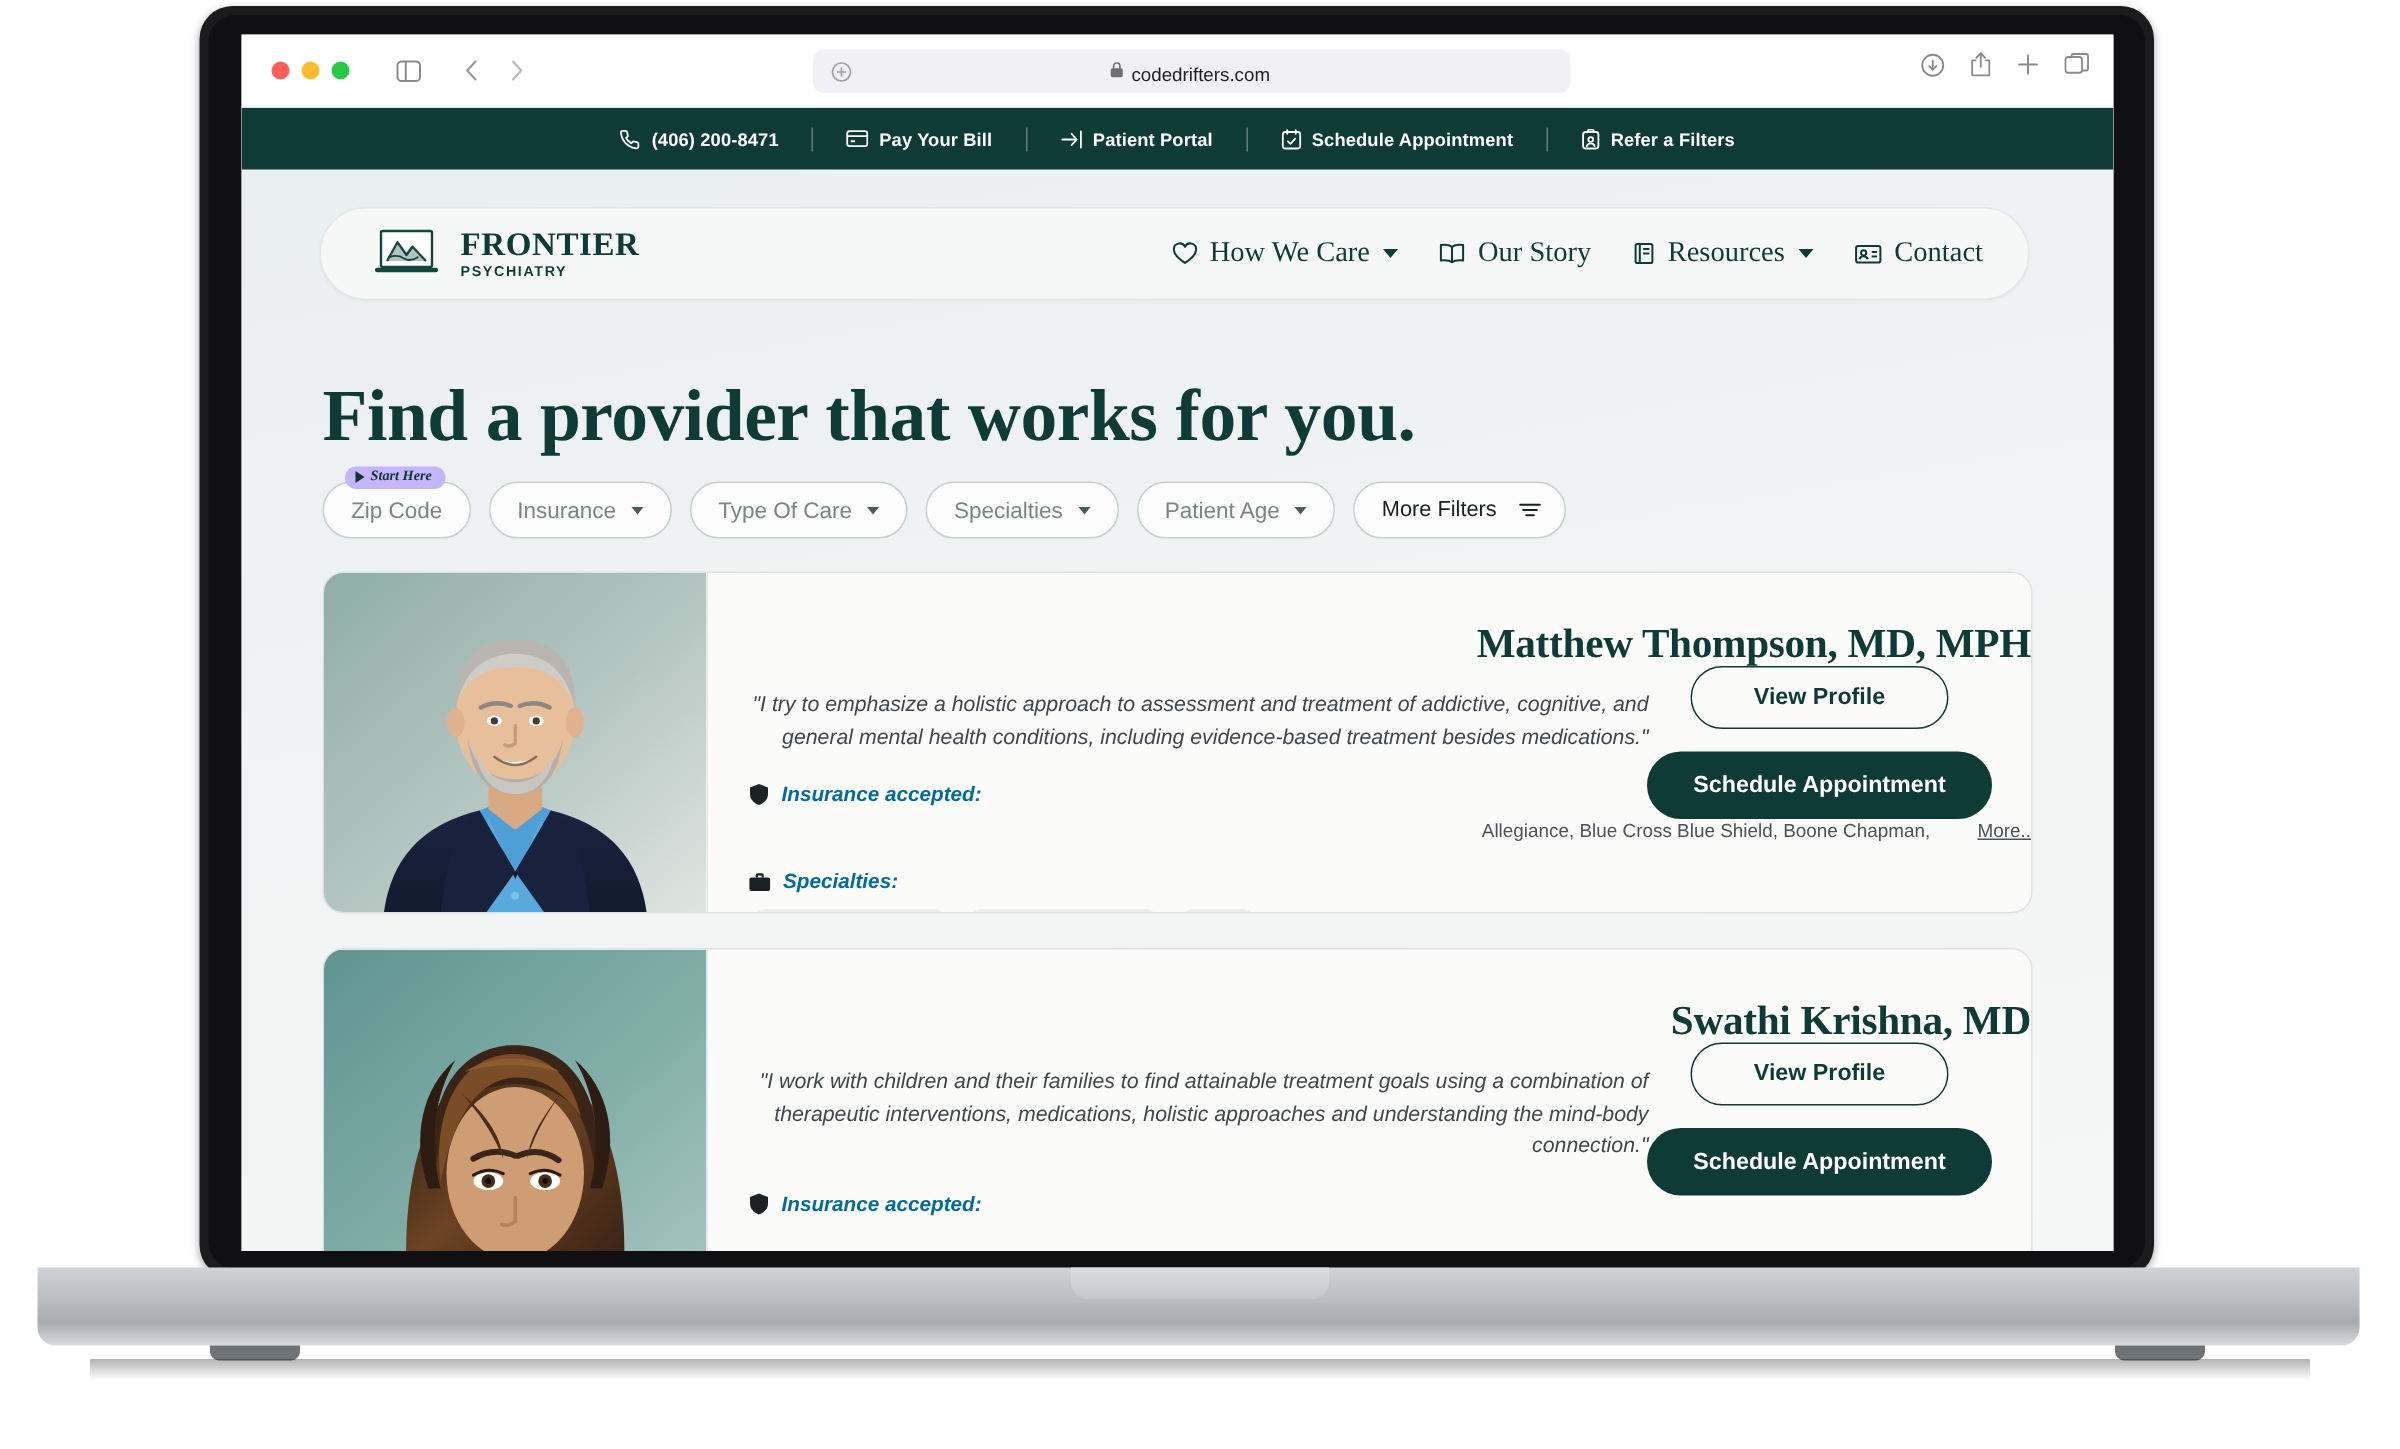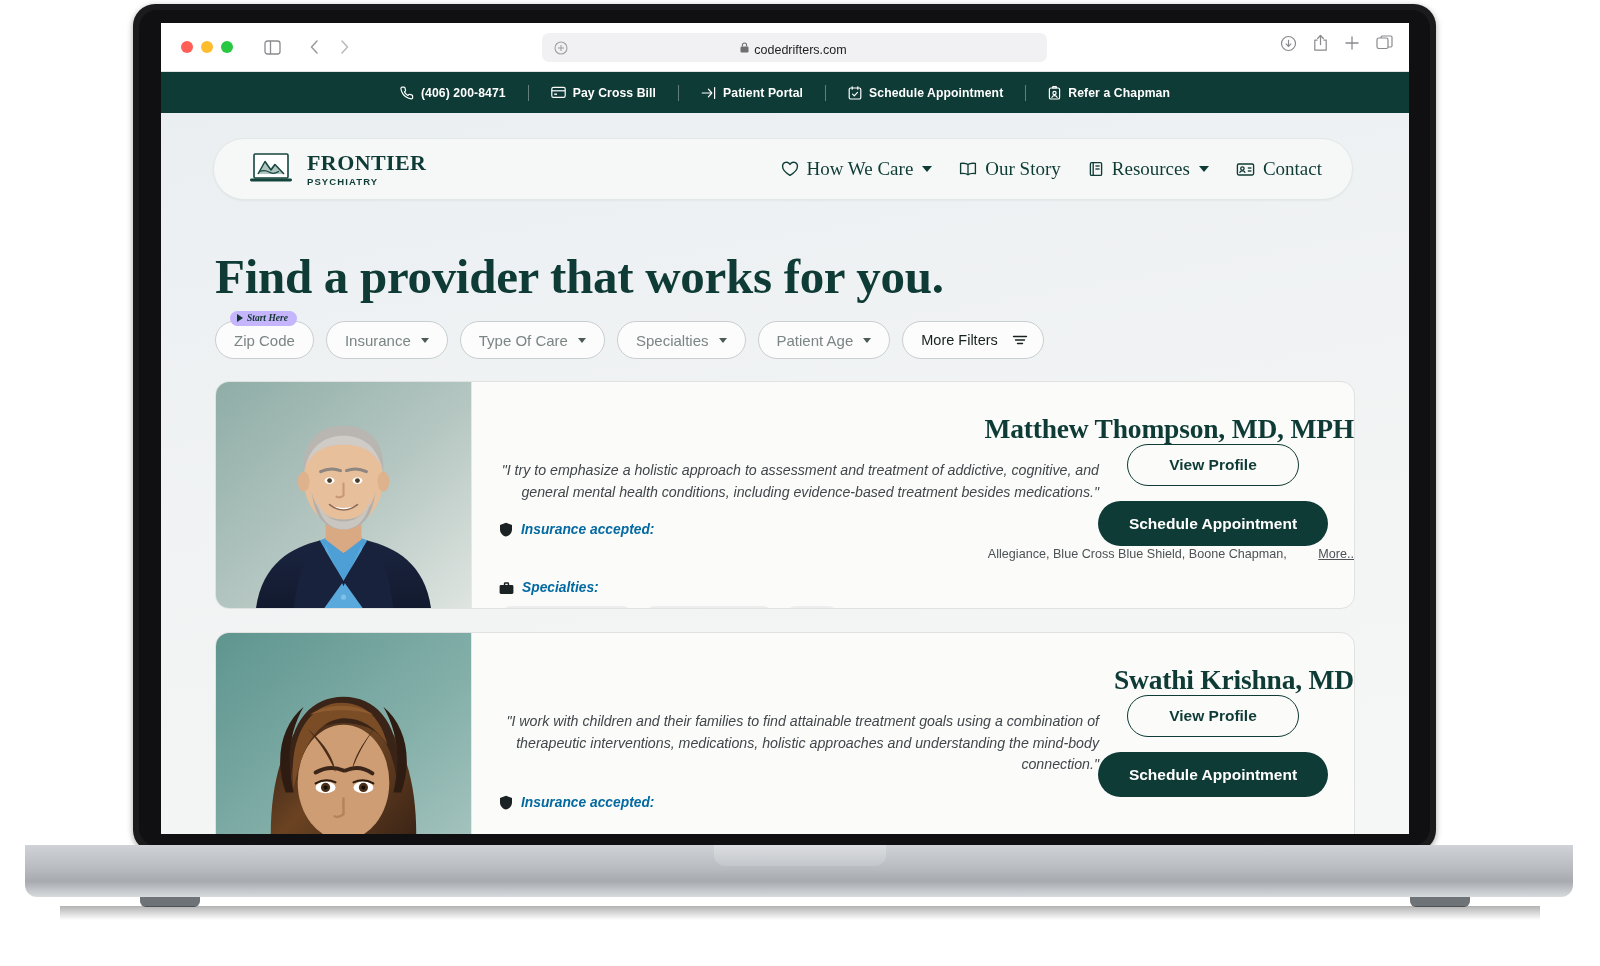--- a/index.html
+++ b/index.html
@@ -440,21 +440,21 @@
         <div class="util-sep"></div>
 
         <div class="util-item">
           <span class="util-icon">
             <svg width="15" height="13" viewBox="0 0 15 13" fill="none" stroke="#ffffff" stroke-width="1.2">
               <rect x="0.8" y="1.4" width="13.4" height="10" rx="1.6"></rect>
               <line x1="0.8" y1="4.8" x2="14.2" y2="4.8"></line>
               <line x1="3.2" y1="8.2" x2="6" y2="8.2" stroke-width="1.4"></line>
             </svg>
           </span>
-          <span>Pay Cross Bill</span>
+          <span>Pay Your Bill</span>
         </div>
         <div class="util-sep"></div>
 
         <div class="util-item">
           <span class="util-icon">
             <svg width="15" height="14" viewBox="0 0 15 14" fill="none" stroke="#ffffff" stroke-width="1.2" stroke-linecap="round" stroke-linejoin="round">
               <polyline points="7.4,3.2 10.8,7 7.4,10.8"></polyline>
               <line x1="1.2" y1="7" x2="10.5" y2="7"></line>
               <path d="M13.6 1.6v10.8"></path>
             </svg>
@@ -478,21 +478,21 @@
 
         <div class="util-item">
           <span class="util-icon">
             <svg width="13" height="14" viewBox="0 0 13 14" fill="none" stroke="#ffffff" stroke-width="1.2" stroke-linecap="round" stroke-linejoin="round">
               <rect x="1.4" y="2" width="10.2" height="11" rx="1.6"></rect>
               <path d="M4.6 2V1.4a1 1 0 011-1h1.8a1 1 0 011 1V2z"></path>
               <circle cx="6.5" cy="7" r="1.6"></circle>
               <path d="M3.9 11.4a2.8 2.8 0 015.2 0"></path>
             </svg>
           </span>
-          <span>Refer a Chapman</span>
+          <span>Refer a Filters</span>
         </div>
       </div>
 
       <div id="site-header">
 
         <div id="brand-logo">
           <div id="logo-mark">
             <svg width="50" height="34" viewBox="0 0 50 34" fill="none">
               <rect x="8" y="2" width="34" height="24" rx="1.2" fill="#ffffff" stroke="#14463e" stroke-width="1.6"></rect>
               <path d="M12 22 L19 10 L24 17 L28 12 L38 22 Z" fill="#4f7d73" opacity=".45"></path>

